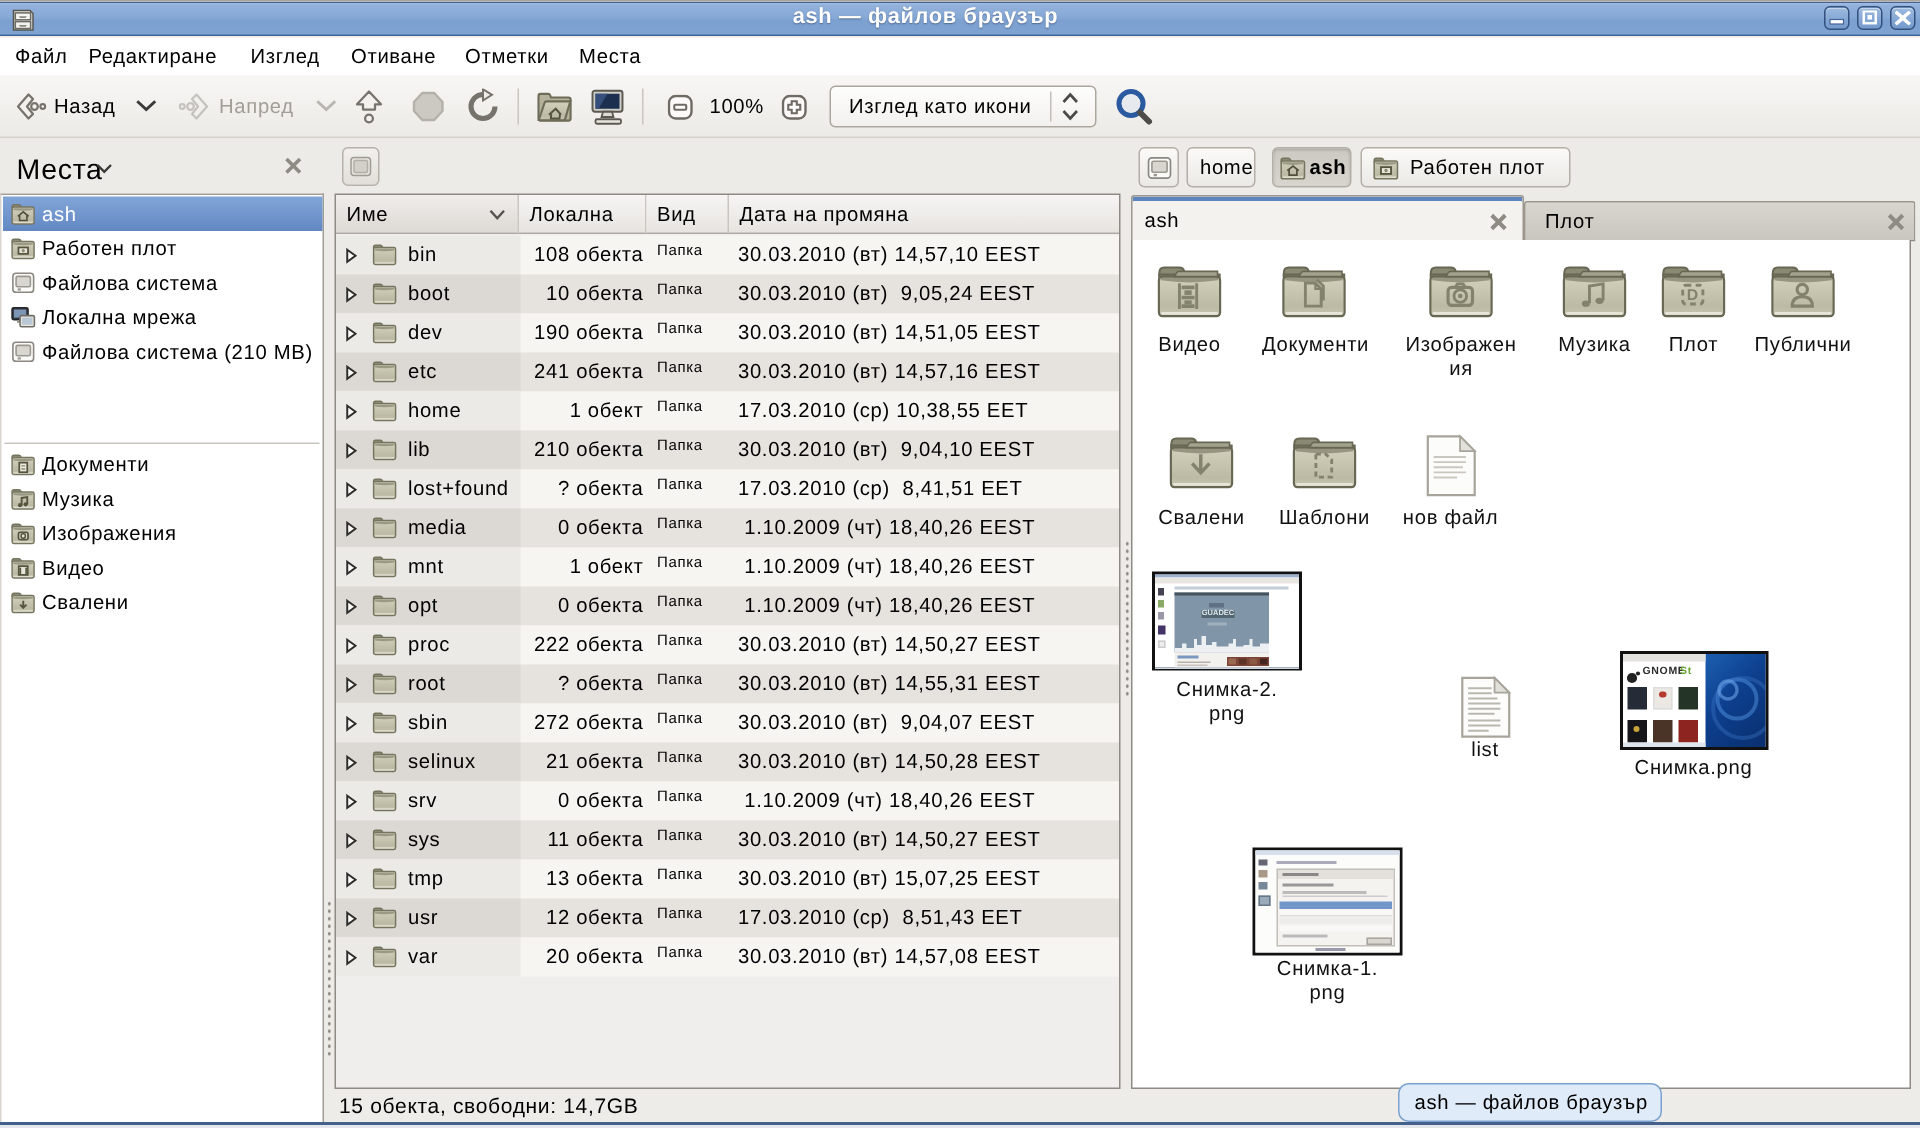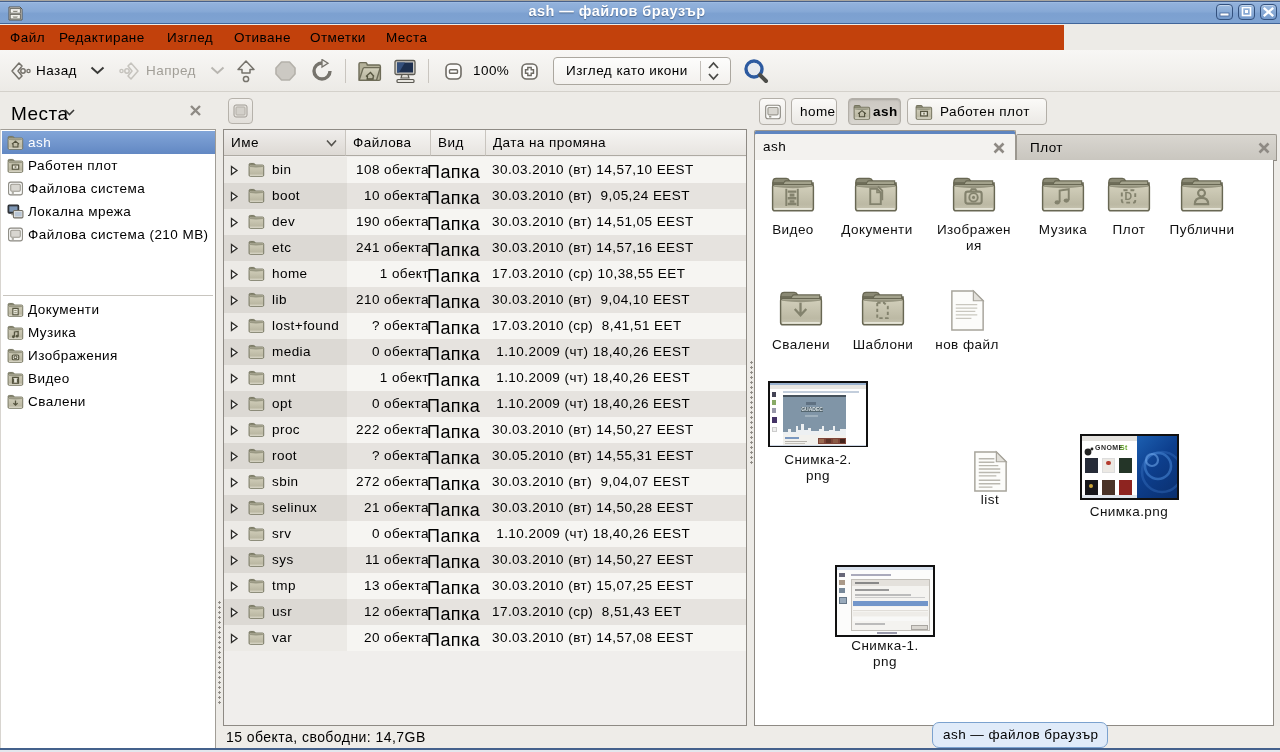--- a/index.html
+++ b/index.html
@@ -10,21 +10,21 @@
 
 #titlebar { left:0; top:0; width:1280px; height:24px;
   background:linear-gradient(#95b4dd 0%, #87a9d6 45%, #7ca0d0 55%, #7fa3d2 100%);
   border-top:1px solid #a9a59d; box-shadow:inset 0 1px 0 #46618c, inset 0 2px 0 #9dbbe2, inset 0 -1px 0 #41659a; }
 #title-text { left:0; top:3px; width:1234px; text-align:center; color:#fff; font-weight:bold; font-size:14.5px; text-shadow:0 1px 1px rgba(30,50,80,.5); }
 .winbtn { top:4px; width:17px; height:16px; border:1px solid #33517e; border-radius:4px;
   background:linear-gradient(#9dbbe0, #7499cb); box-shadow:inset 0 1px 0 rgba(255,255,255,.4); }
 .winbtn svg { display:block; margin:2px auto; }
 
 
-#menubar { left:0; top:25px; width:1064px; height:25px; background:#c2410c; }
+#menubar { left:0; top:25px; width:1280px; height:25px; background:#ffffff; }
 #menubar span { position:absolute; top:5px; font-size:13.5px; }
 
 
 #toolbar { left:0; top:50px; width:1280px; height:42px;
   background:linear-gradient(#f8f7f5, #eceae6); border-bottom:1px solid #d4d1cb; }
 .tbtext { position:absolute; top:13px; font-size:13.5px; }
 .tbsep { position:absolute; top:9px; width:1px; height:24px; background:#c9c5bf; }
 
 
 #side-head { left:0; top:92px; width:217px; height:37px; background:#edebe7; }
@@ -41,21 +41,21 @@
 .th { position:absolute; top:0; height:26px; background:linear-gradient(#f6f5f3,#e7e4e0); border-right:1px solid #c9c5bf; border-bottom:1px solid #aeaaa3; }
 .th span { position:absolute; top:5px; left:7px; font-size:13.5px; }
 .trow { position:absolute; left:0; width:522px; height:26px; }
 .trow.odd  { background:#f6f5f2; }
 .trow.even { background:#e6e3df; }
 .trow .namecell { position:absolute; left:0; top:0; width:123px; height:26px; }
 .odd .namecell { background:#eceae6; }
 .even .namecell { background:#dcd9d4; }
 .trow .nm { position:absolute; left:48px; top:5px; font-size:13.5px; }
 .trow .sz { position:absolute; left:120px; top:5px; width:85px; text-align:right; font-size:13.5px; }
-.trow .vd { position:absolute; left:203px; top:5px; font-size:18px; }
+.trow .vd { position:absolute; left:214px; top:5px; font-size:10px; }
 .trow .dt { position:absolute; left:268px; top:5px; font-size:13.5px; }
 .trow svg.fold { position:absolute; left:24px; top:4px; }
 
 
 #status { left:217px; top:726px; width:1063px; height:22px; background:#eeece8; }
 #status span { position:absolute; left:9px; top:3px; font-size:14px; }
 #bottomline { left:0; top:748px; width:1280px; height:4px; background:#44618c; border-bottom:2px solid #e3e7ed; }
 
 
 .pathbtn { position:absolute; top:98px; height:27px; border:1px solid #b3afa8; border-radius:4px;
@@ -365,21 +365,21 @@
     </svg>
   </div>
 <div class="abs" id="tree">
 <div class="th" style="left:0;width:122px;background:linear-gradient(#efedeb,#ddd9d4)">
       <span>Име</span>
       <svg style="position:absolute;left:101px;top:9px" width="13" height="9">
         <path d="M2 1.5 L6.5 6.5 L11 1.5" fill="none" stroke="#55534e" stroke-width="1.6"></path>
       </svg>
     </div>
 <div class="th" style="left:122px;width:85px">
-      <span>Файлова</span>
+      <span>Локална</span>
     </div>
 <div class="th" style="left:207px;width:55px">
       <span>Вид</span>
     </div>
 <div class="th" style="left:262px;width:260px;border-right:none">
       <span>Дата на промяна</span>
     </div>
 <div class="trow odd" style="top:27px">
       <div class="namecell"></div>
       <svg style="position:absolute;left:6px;top:8px" width="9" height="11">
@@ -527,21 +527,21 @@
       <div class="namecell"></div>
       <svg style="position:absolute;left:6px;top:8px" width="9" height="11">
         <path d="M1.5 1.5 L7 5.5 L1.5 9.5 Z" fill="#fdfdfc" stroke="#2e2d2a" stroke-width="1.3"></path>
       </svg>
       <svg class="fold" width="17" height="17">
         <use href="#folder16" width="17" height="17"></use>
       </svg>
       <span class="nm">root</span>
       <span class="sz">? обекта</span>
       <span class="vd">Папка</span>
-      <span class="dt">30.05.2010 (вт) 14,55,31 EEST</span>
+      <span class="dt">30.03.2010 (вт) 14,55,31 EEST</span>
     </div>
 <div class="trow odd" style="top:339px">
       <div class="namecell"></div>
       <svg style="position:absolute;left:6px;top:8px" width="9" height="11">
         <path d="M1.5 1.5 L7 5.5 L1.5 9.5 Z" fill="#fdfdfc" stroke="#2e2d2a" stroke-width="1.3"></path>
       </svg>
       <svg class="fold" width="17" height="17">
         <use href="#folder16" width="17" height="17"></use>
       </svg>
       <span class="nm">sbin</span>

